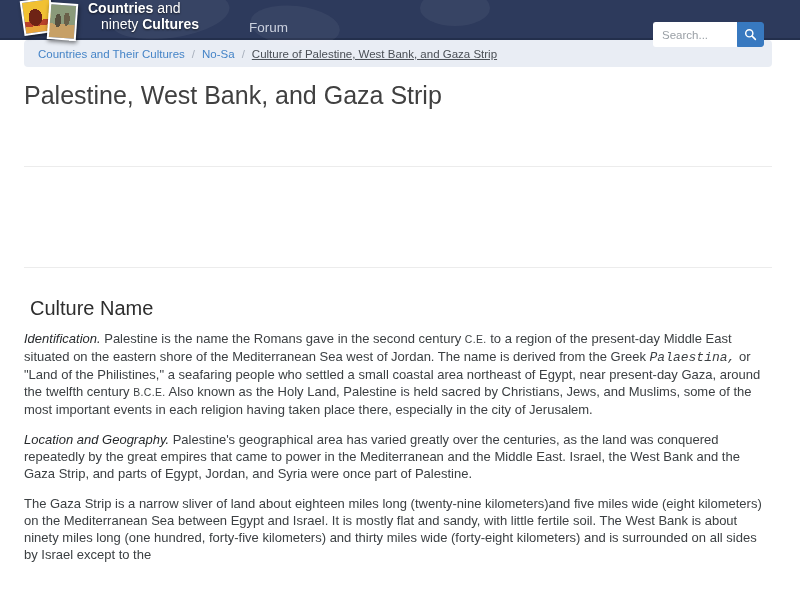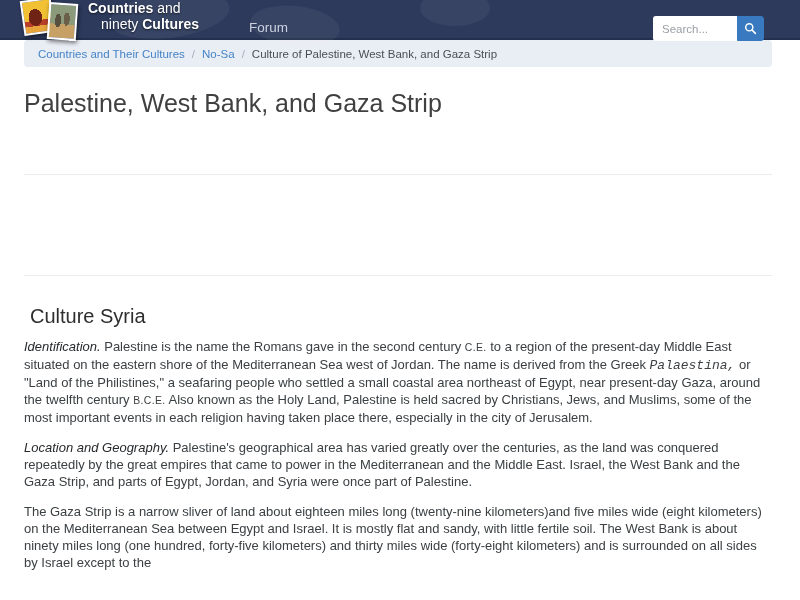--- a/index.html
+++ b/index.html
@@ -28,35 +28,35 @@
       radial-gradient(ellipse 5px 11px at 32% 48%, #57503f 0 60%, rgba(0,0,0,0) 61%),
       radial-gradient(ellipse 5px 11px at 66% 42%, #6a6049 0 60%, rgba(0,0,0,0) 61%),
       linear-gradient(180deg,#8a9a7a 0 58%, #c7a066 58% 100%); }
   .logo-text { color:#fff; font-size:14px; line-height:16px; margin-left:6px; margin-top:5px;
     text-shadow:0 1px 2px rgba(0,0,0,.6); white-space:nowrap; }
   .logo-text b { font-weight:bold; }
   .lt2 { padding-left:13px; }
 
   .forum-link { color:#c9cfdd; font-size:13.5px; text-decoration:none; margin-left:50px;margin-top:16px; }
 
-  .searchbar { position:absolute; right:36px; top:16px; display:flex; }
+  .searchbar { position:absolute; right:36px; top:22px; display:flex; }
   .search-input { width:84px; height:25px; border:1px solid #fff; border-right:none;
     border-radius:3px 0 0 3px; padding:0 8px; font-size:11.5px; color:#444; outline:none; }
   .search-input::placeholder { color:#9aa0a6; }
   .search-btn { width:27px; height:25px; background:#3879c0; border:1px solid #3879c0;
     border-radius:0 3px 3px 0; display:flex; align-items:center; justify-content:center;
     cursor:pointer; }
 
   
-  .breadcrumb { margin:0 28px 8px 24px; background:#e9edf4; border-radius:4px;
+  .breadcrumb { margin:0 28px 0 24px; background:#e9edf4; border-radius:4px;
     height:27px; display:flex; align-items:center; padding:0 14px;
     font-size:11.5px; white-space:nowrap; }
   .crumb-link { color:#4584c7; text-decoration:none; }
   .crumb-sep { color:#a8b0bc; margin:0 7px; }
-  .crumb-current { color:#4a4f55; }
+  .crumb-current { color:#4a4f55;text-decoration:underline; }
 
   
   .main { padding:14px 28px 0 24px; }
   .page-title { font-size:25px; font-weight:400; color:#404040; line-height:1.15; }
   .ad-slot-1 { height:56px; }
   .ad-slot-2 { height:100px; }
   .rule { border:none; border-top:1px solid #ececec; height:0; }
 
   .section-heading { font-size:20px; font-weight:400; color:#2e2e2e;
     padding-left:6px; margin-top:29px; margin-bottom:10px; }
@@ -107,21 +107,21 @@
 
 <main class="main">
   <h1 class="page-title">Palestine, West Bank, and Gaza Strip</h1>
 
   <div class="ad-slot-1"></div>
   <hr class="rule">
   <div class="ad-slot-2"></div>
   <hr class="rule">
 
   <section>
-    <h2 class="section-heading">Culture Syria</h2>
+    <h2 class="section-heading">Culture Name</h2>
   </section>
 
   <section>
     <p class="body-para"><span class="seg-bolditalic">Identification. </span><span class="seg-normal">Palestine is the name the Romans gave in the second century </span><span class="seg-smallcaps">C.E.</span><span class="seg-normal"> to a region of the present-day Middle East situated on the eastern shore of the Mediterranean Sea west of Jordan. The name is derived from the Greek </span><span class="seg-italic">Palaestina,</span><span class="seg-normal"> or "Land of the Philistines," a seafaring people who settled a small coastal area northeast of Egypt, near present-day Gaza, around the twelfth century </span><span class="seg-smallcaps">B.C.E.</span><span class="seg-normal"> Also known as the Holy Land, Palestine is held sacred by Christians, Jews, and Muslims, some of the most important events in each religion having taken place there, especially in the city of Jerusalem.</span></p>
     <p class="body-para"><span class="seg-bolditalic">Location and Geography. </span><span class="seg-normal">Palestine's geographical area has varied greatly over the centuries, as the land was conquered repeatedly by the great empires that came to power in the Mediterranean and the Middle East. Israel, the West Bank and the Gaza Strip, and parts of Egypt, Jordan, and Syria were once part of Palestine.</span></p>
     <p class="body-para"><span class="seg-normal">The Gaza Strip is a narrow sliver of land about eighteen miles long (twenty-nine kilometers)and five miles wide (eight kilometers) on the Mediterranean Sea between Egypt and Israel. It is mostly flat and sandy, with little fertile soil. The West Bank is about ninety miles long (one hundred, forty-five kilometers) and thirty miles wide (forty-eight kilometers) and is surrounded on all sides by Israel except to the</span></p>
   </section>
 </main>
 
 </body></html>

